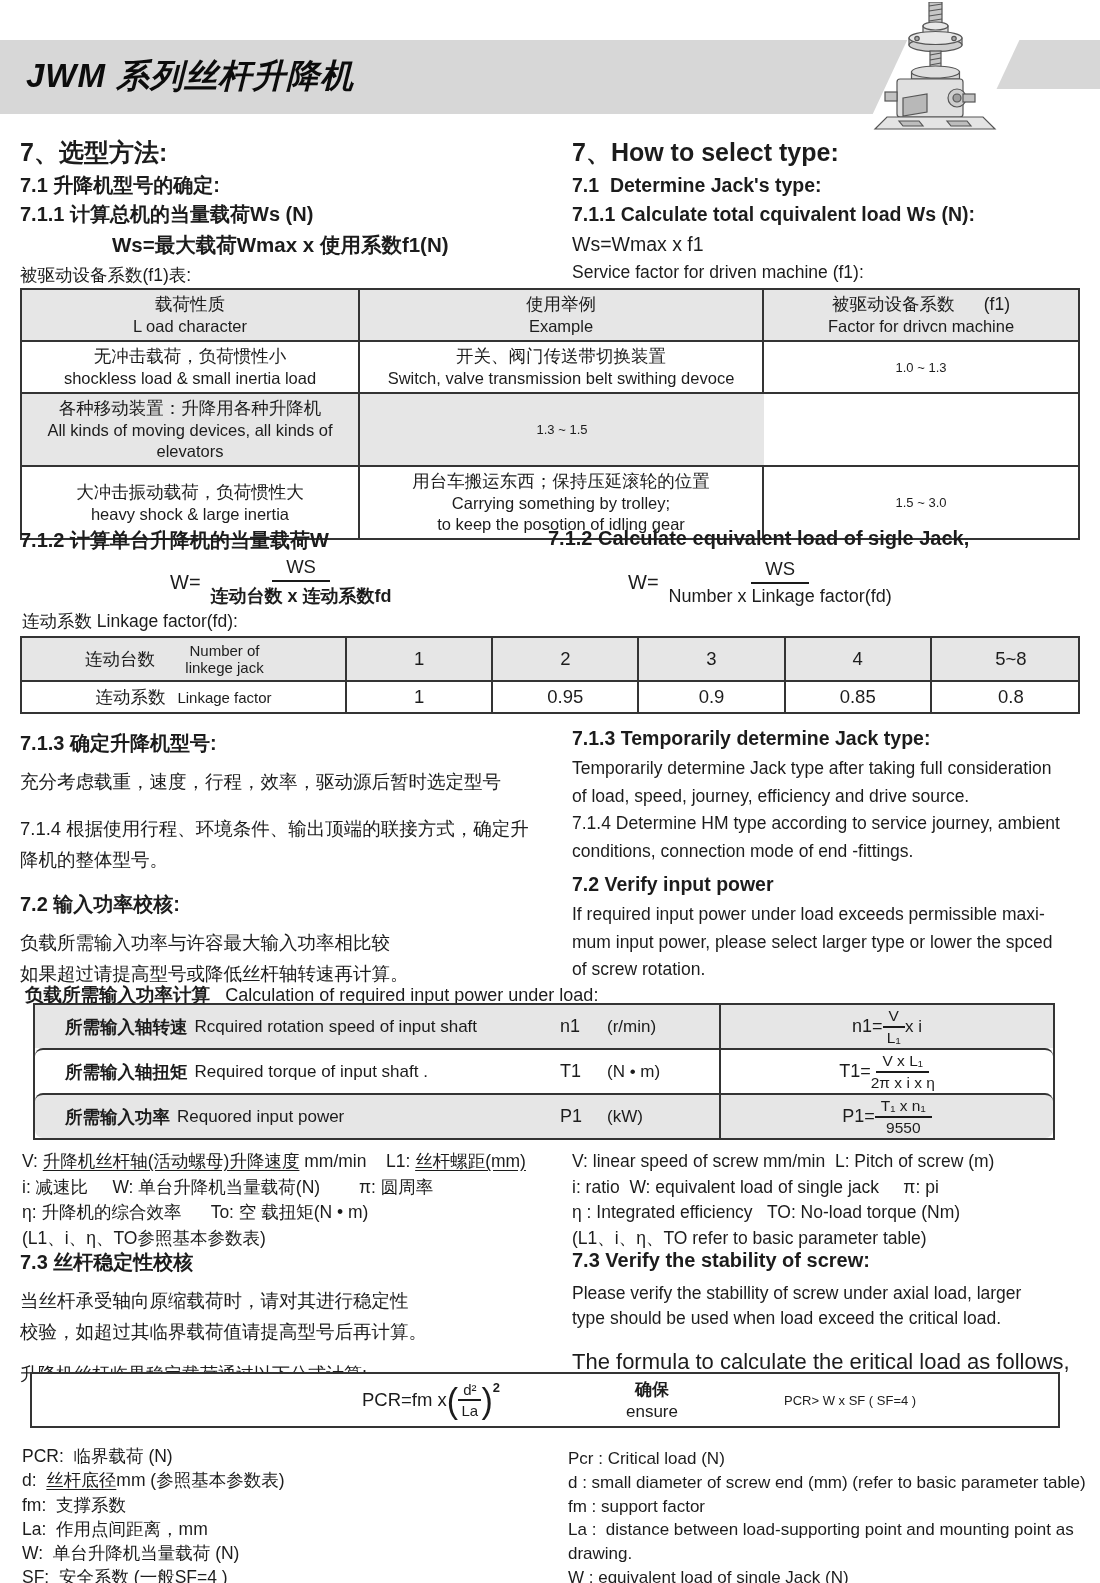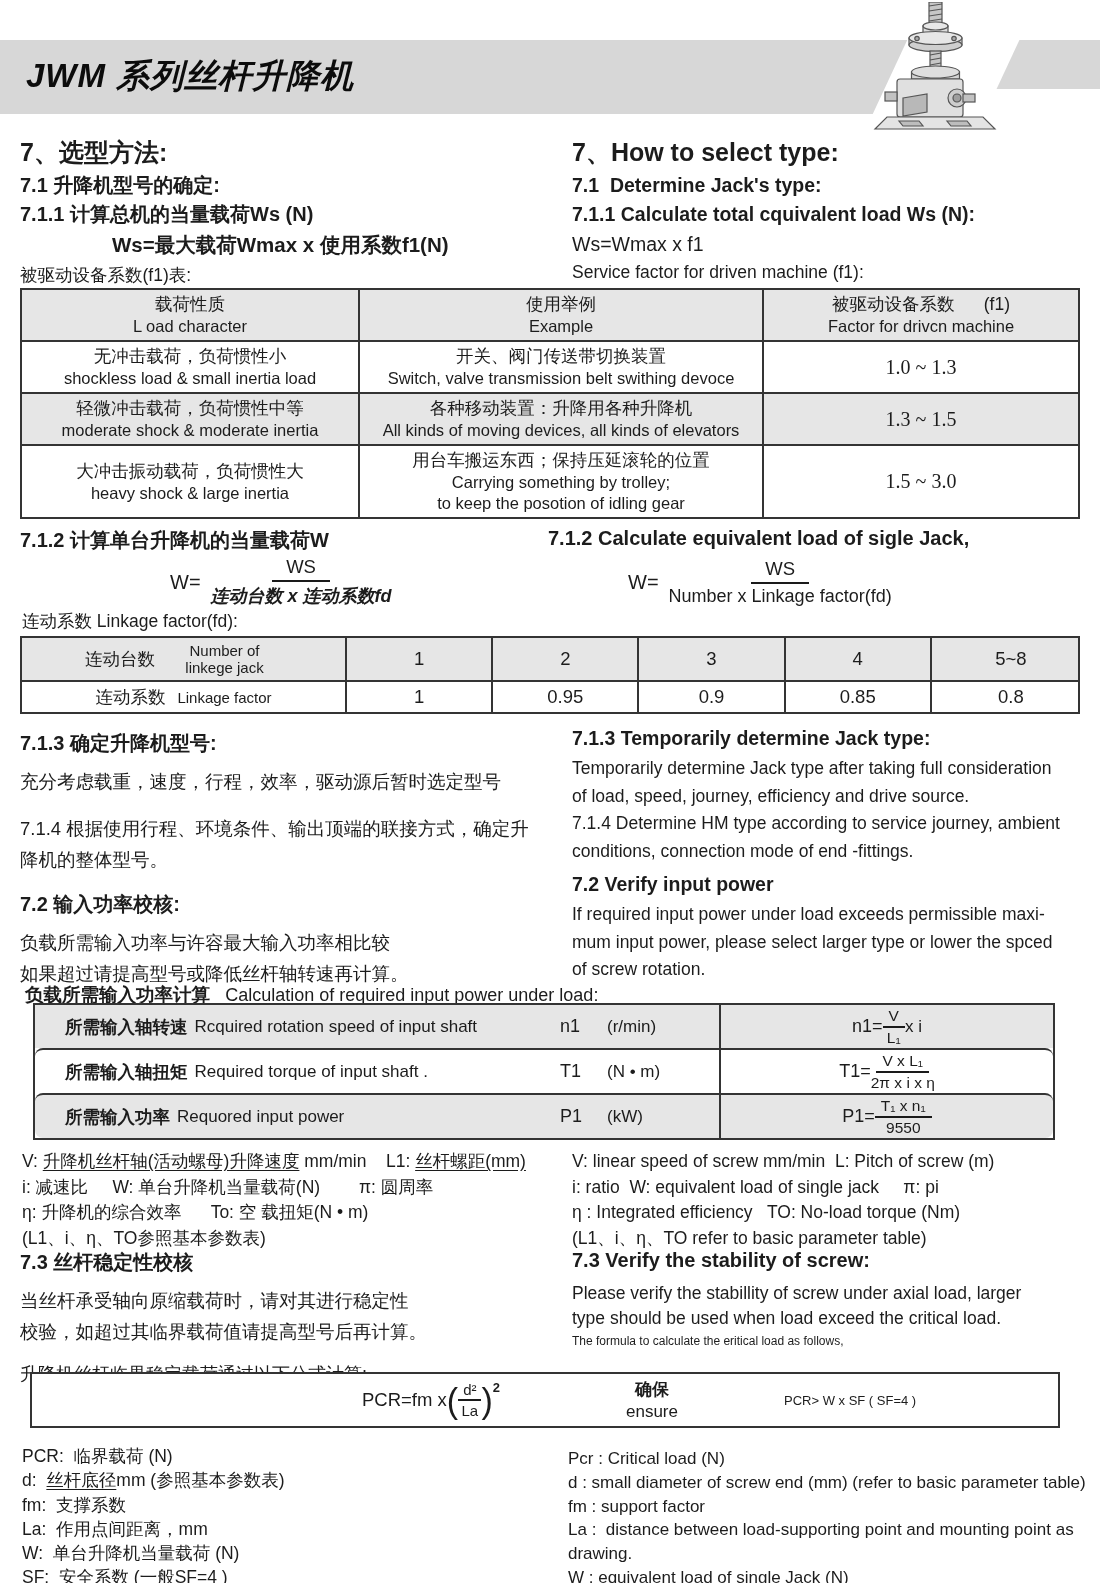--- a/index.html
+++ b/index.html
@@ -31,33 +31,33 @@
   .t1-row{display:grid;grid-template-columns:338px 404px auto;}
   .t1-row + .t1-row{border-top:2px solid var(--line);}
   .t1-cell{border-right:2px solid var(--line);display:flex;flex-direction:column;justify-content:center;align-items:center;text-align:center;padding:3px 4px;box-sizing:border-box;}
   .t1-cell:last-child{border-right:none;}
   .t1-head{background:var(--gray);min-height:50px;}
   .t1-r1{min-height:50px;background:#fff;}
   .t1-r2{min-height:50px;background:var(--gray);}
   .t1-r3{min-height:56px;background:#fff;}
   .zh-cell{font-size:17.5px;font-weight:500;line-height:23px;}
   .en-cell{font-size:16.5px;font-weight:400;line-height:21px;}
-  .factor{font-size:20px;font-weight:500;font-family:Liberation Serif, serif;}
+  .factor{font-size:13px;font-weight:500;}
 
   
   .t712zh{position:absolute;top:527px;left:20px;font-size:20px;font-weight:700;}
   .t712en{position:absolute;top:527px;left:548px;font-size:20px;font-weight:700;}
   .fform{display:flex;align-items:center;gap:10px;}
   .f712zh{position:absolute;top:556px;left:170px;}
   .f712en{position:absolute;top:558px;left:628px;}
   .f-lhs{font-size:20px;font-weight:500;}
   .frac{display:inline-flex;flex-direction:column;align-items:center;}
   .frac .num{border-bottom:2px solid #1a1a1a;padding:0 14px 2px;font-size:18.5px;}
   .frac .den{padding-top:2px;font-size:18px;}
-  .f712zh .den{font-weight:600;font-style:italic;}
+  .f712zh .den{font-weight:600;}
   .lkcap{position:absolute;top:609px;left:22px;font-size:17.5px;font-weight:500;}
 
   
   .lk{position:absolute;top:636px;left:20px;width:1060px;border:2px solid var(--line);box-sizing:border-box;}
   .lk-row{display:grid;grid-template-columns:325px repeat(5,1fr);}
   .lk-row + .lk-row{border-top:2px solid var(--line);}
   .lk-cell{border-right:2px solid var(--line);display:flex;align-items:center;justify-content:center;text-align:center;box-sizing:border-box;}
   .lk-cell:last-child{border-right:none;padding-left:12px;}
   .lk-h{background:var(--gray);min-height:42px;}
   .lk-v{background:#fff;min-height:30px;}
@@ -99,21 +99,21 @@
   .n1L{position:absolute;top:1149px;left:22px;}
   .n1R{position:absolute;top:1149px;left:572px;}
   .note-line{font-size:17.5px;font-weight:500;line-height:25.5px;}
   .u{text-decoration:underline;text-underline-offset:3px;}
 
   
   .s73L{position:absolute;top:1249px;left:20px;width:540px;}
   .s73R{position:absolute;top:1249px;left:572px;width:522px;}
   .s73L .l3{margin-top:15px;font-size:18px;font-weight:500;}
   .s73R .en-body{line-height:24.5px;}
-  .s73R .l3{margin-top:4px;font-size:12px;}
+  .s73R .l3{margin-top:19px;font-size:22px;}
 
   
   .pcr{position:absolute;top:1372px;left:30px;width:1030px;height:56px;border:2px solid var(--line);box-sizing:border-box;background:#fff;}
   .pcr-f{position:absolute;left:330px;top:0;height:100%;display:flex;align-items:center;gap:0;}
   .pcr-lhs{font-size:18.5px;font-weight:500;}
   .paren{font-size:34px;font-weight:400;line-height:1;transform:scaleY(1.05);}
   .pcr .num{font-size:15px;border-bottom:2px solid #1a1a1a;padding:0 5px 1px;}
   .pcr .den{font-size:15px;padding-top:1px;}
   .pcr-exp{font-size:13px;position:relative;top:-13px;font-weight:600;}
   .ensure{position:absolute;left:575px;top:5px;width:90px;text-align:center;}
@@ -207,24 +207,20 @@
       <div class="t1-cell t1-r1">
         <div class="zh-cell pre">开关、阀门传送带切换装置</div>
         <div class="en-cell pre">Switch, valve transmission belt swithing devoce</div>
       </div>
       <div class="t1-cell t1-r1">
         <div class="factor pre">1.0 ~ 1.3</div>
       </div>
     </div>
     <div class="t1-row">
       <div class="t1-cell t1-r2">
-        <div class="zh-cell pre">轻微冲击载荷，负荷惯性中等</div>
-        <div class="en-cell pre">moderate shock &amp; moderate inertia</div>
-      </div>
-      <div class="t1-cell t1-r2">
         <div class="zh-cell pre">各种移动装置：升降用各种升降机</div>
         <div class="en-cell pre">All kinds of moving devices, all kinds of elevators</div>
       </div>
       <div class="t1-cell t1-r2">
         <div class="factor pre">1.3 ~ 1.5</div>
       </div>
     </div>
     <div class="t1-row">
       <div class="t1-cell t1-r3">
         <div class="zh-cell pre">大冲击振动载荷，负荷惯性大</div>

